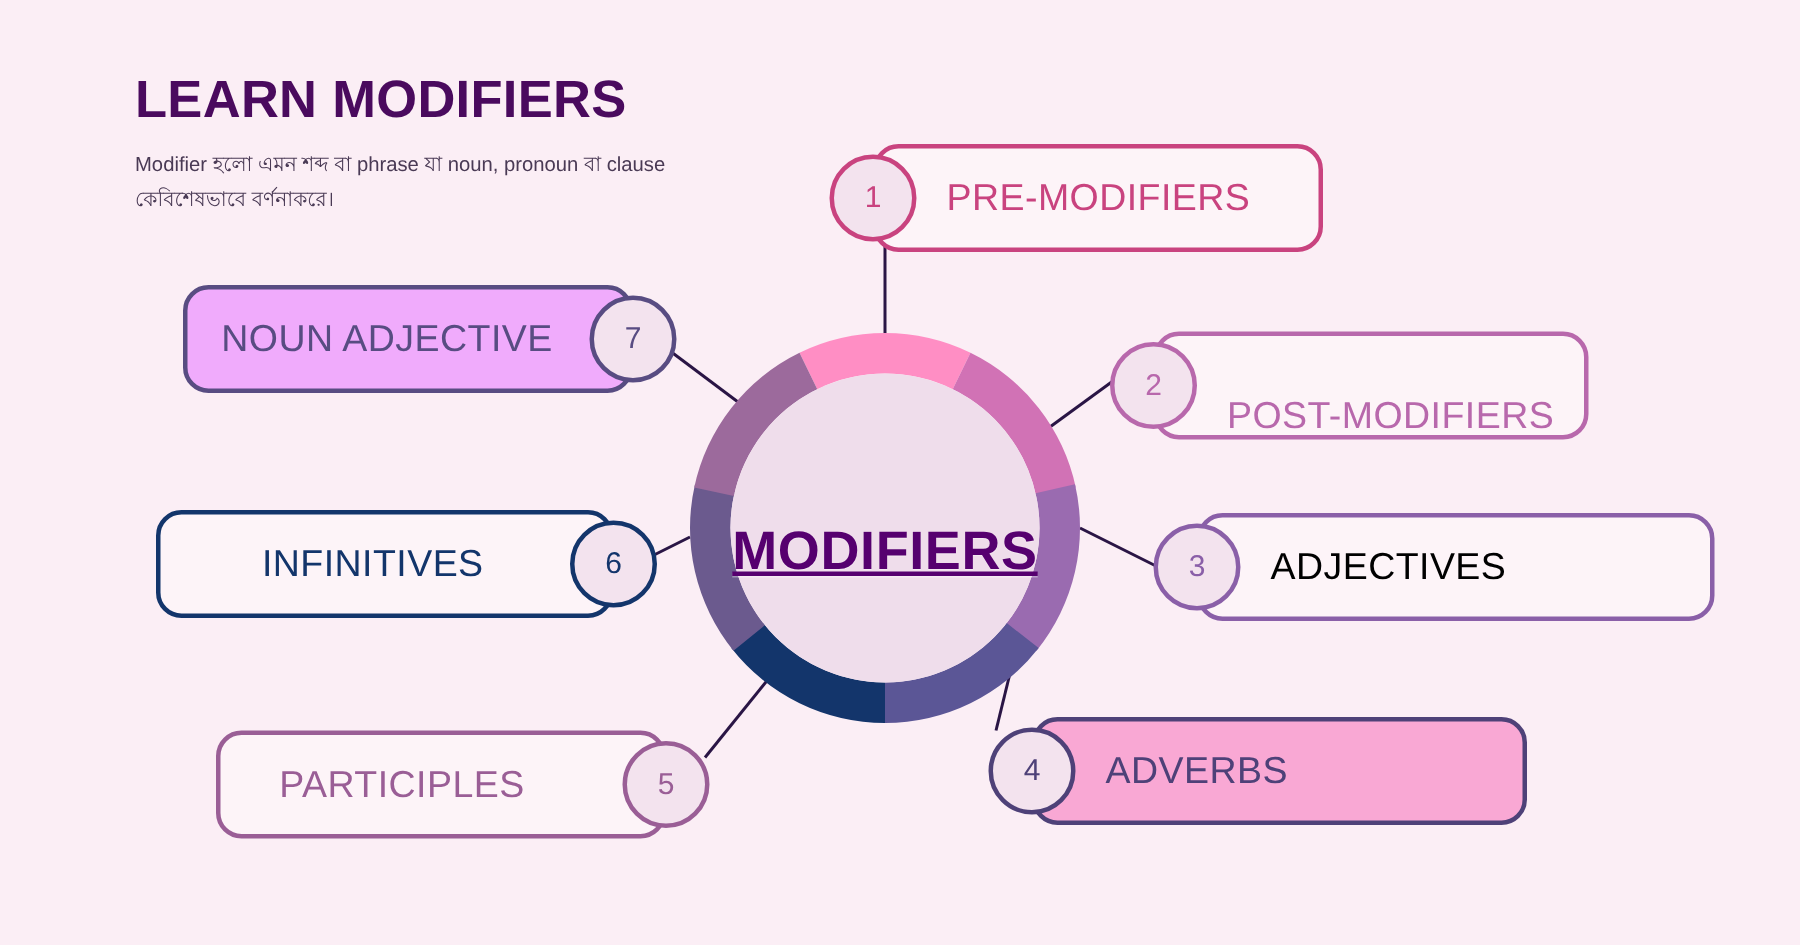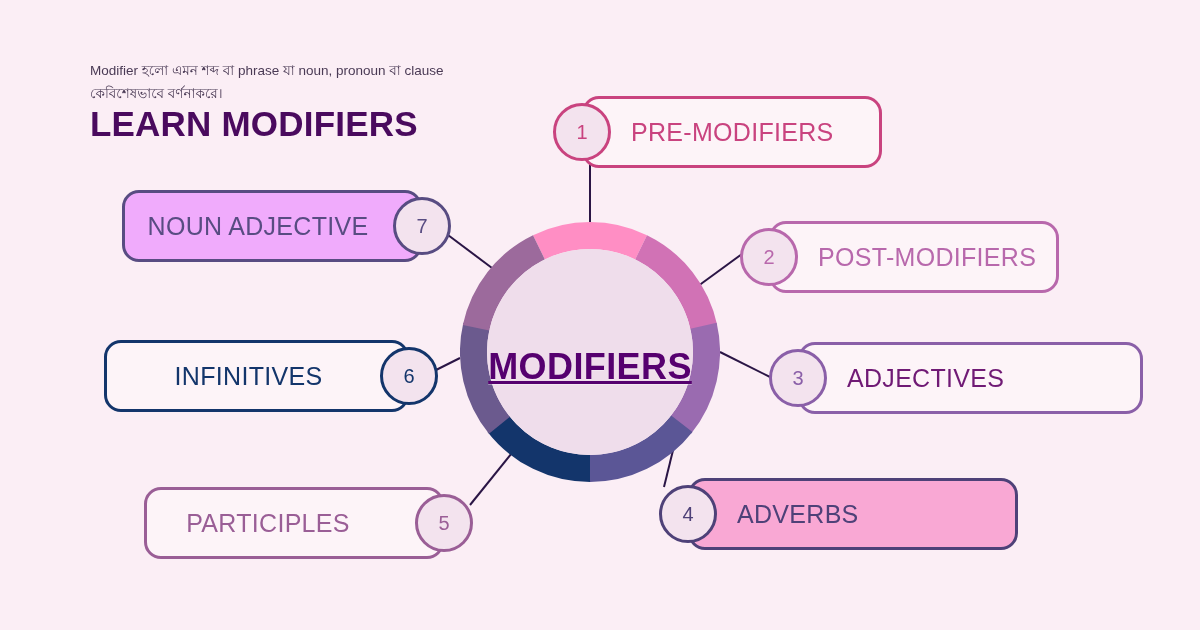--- a/index.html
+++ b/index.html
@@ -132,22 +132,22 @@
   .node.left .node-box   { left: 0; }
   .node.left .node-badge { right: 0; top: 7px; }
   .node.left .node-label { margin-left: 0; }
 </style>
 </head>
 <body style="background: rgb(251, 238, 245);">
 
 <div id="stage">
 
   <div id="header">
+    <div id="page-title" style="color: rgb(74, 10, 94);">LEARN MODIFIERS</div>
     <div id="subtitle" style="color: rgb(74, 58, 85);">Modifier হলো এমন শব্দ বা phrase যা noun, pronoun বা clause কেবিশেষভাবে বর্ণনাকরে।</div>
-    <div id="page-title" style="color: rgb(74, 10, 94);">LEARN MODIFIERS</div>
   </div>
 
   <svg id="connectors" viewBox="0 0 1200 630" width="1200" height="630">
       <line x1="590" y1="222" x2="590" y2="161" stroke="#2a1545" stroke-width="2"></line>
       <line x1="694" y1="289" x2="742" y2="254" stroke="#2a1545" stroke-width="2"></line>
       <line x1="720" y1="352" x2="772" y2="378" stroke="#2a1545" stroke-width="2"></line>
       <line x1="676" y1="438" x2="664" y2="487" stroke="#2a1545" stroke-width="2"></line>
       <line x1="520" y1="443" x2="470" y2="505" stroke="#2a1545" stroke-width="2"></line>
       <line x1="460" y1="358" x2="428" y2="374" stroke="#2a1545" stroke-width="2"></line>
       <line x1="492" y1="268" x2="444" y2="232" stroke="#2a1545" stroke-width="2"></line>
@@ -168,28 +168,28 @@
   </div>
 
   <div id="nodes">
       <div class="node right" style="left: 553px; top: 96px; width: 329px; height: 72px;">
         <div class="node-box" style="width: 300px; border-color: rgb(201, 67, 127); background: rgb(253, 244, 248);">
           <div class="node-label" style="color: rgb(201, 67, 127); margin-left: 46px;">PRE-MODIFIERS</div>
         </div>
         <div class="node-badge" style="border-color: rgb(201, 67, 127); background: rgb(243, 227, 238); color: rgb(201, 67, 127);">1</div>
       </div>
       <div class="node right" style="left: 740px; top: 221px; width: 319px; height: 72px;">
-        <div class="node-box" style="width: 290px; border-color: rgb(184, 104, 172); background: rgb(253, 244, 248);">
+        <div class="node-box" style="width: 290px; border-color: rgb(184, 104, 172); background: rgb(253, 244, 248); align-items: flex-end;">
           <div class="node-label" style="color: rgb(184, 104, 172); margin-left: 46px;">POST-MODIFIERS</div>
         </div>
         <div class="node-badge" style="border-color: rgb(184, 104, 172); background: rgb(243, 227, 238); color: rgb(184, 104, 172);">2</div>
       </div>
       <div class="node right" style="left: 769px; top: 342px; width: 374px; height: 72px;">
         <div class="node-box" style="width: 345px; border-color: rgb(138, 95, 168); background: rgb(253, 244, 248);">
-          <div class="node-label" style="color: #701a75; margin-left: 46px;">ADJECTIVES</div>
+          <div class="node-label" style="color: #000000; margin-left: 46px;">ADJECTIVES</div>
         </div>
         <div class="node-badge" style="border-color: rgb(138, 95, 168); background: rgb(243, 227, 238); color: rgb(138, 95, 168);">3</div>
       </div>
       <div class="node right" style="left: 659px; top: 478px; width: 359px; height: 72px;">
         <div class="node-box" style="width: 330px; border-color: rgb(78, 65, 120); background: #f9a8d4;">
           <div class="node-label" style="color: rgb(78, 65, 120); margin-left: 46px;">ADVERBS</div>
         </div>
         <div class="node-badge" style="border-color: rgb(78, 65, 120); background: rgb(243, 227, 238); color: rgb(78, 65, 120);">4</div>
       </div>
       <div class="node left" style="left: 144px; top: 487px; width: 329px; height: 72px;">

